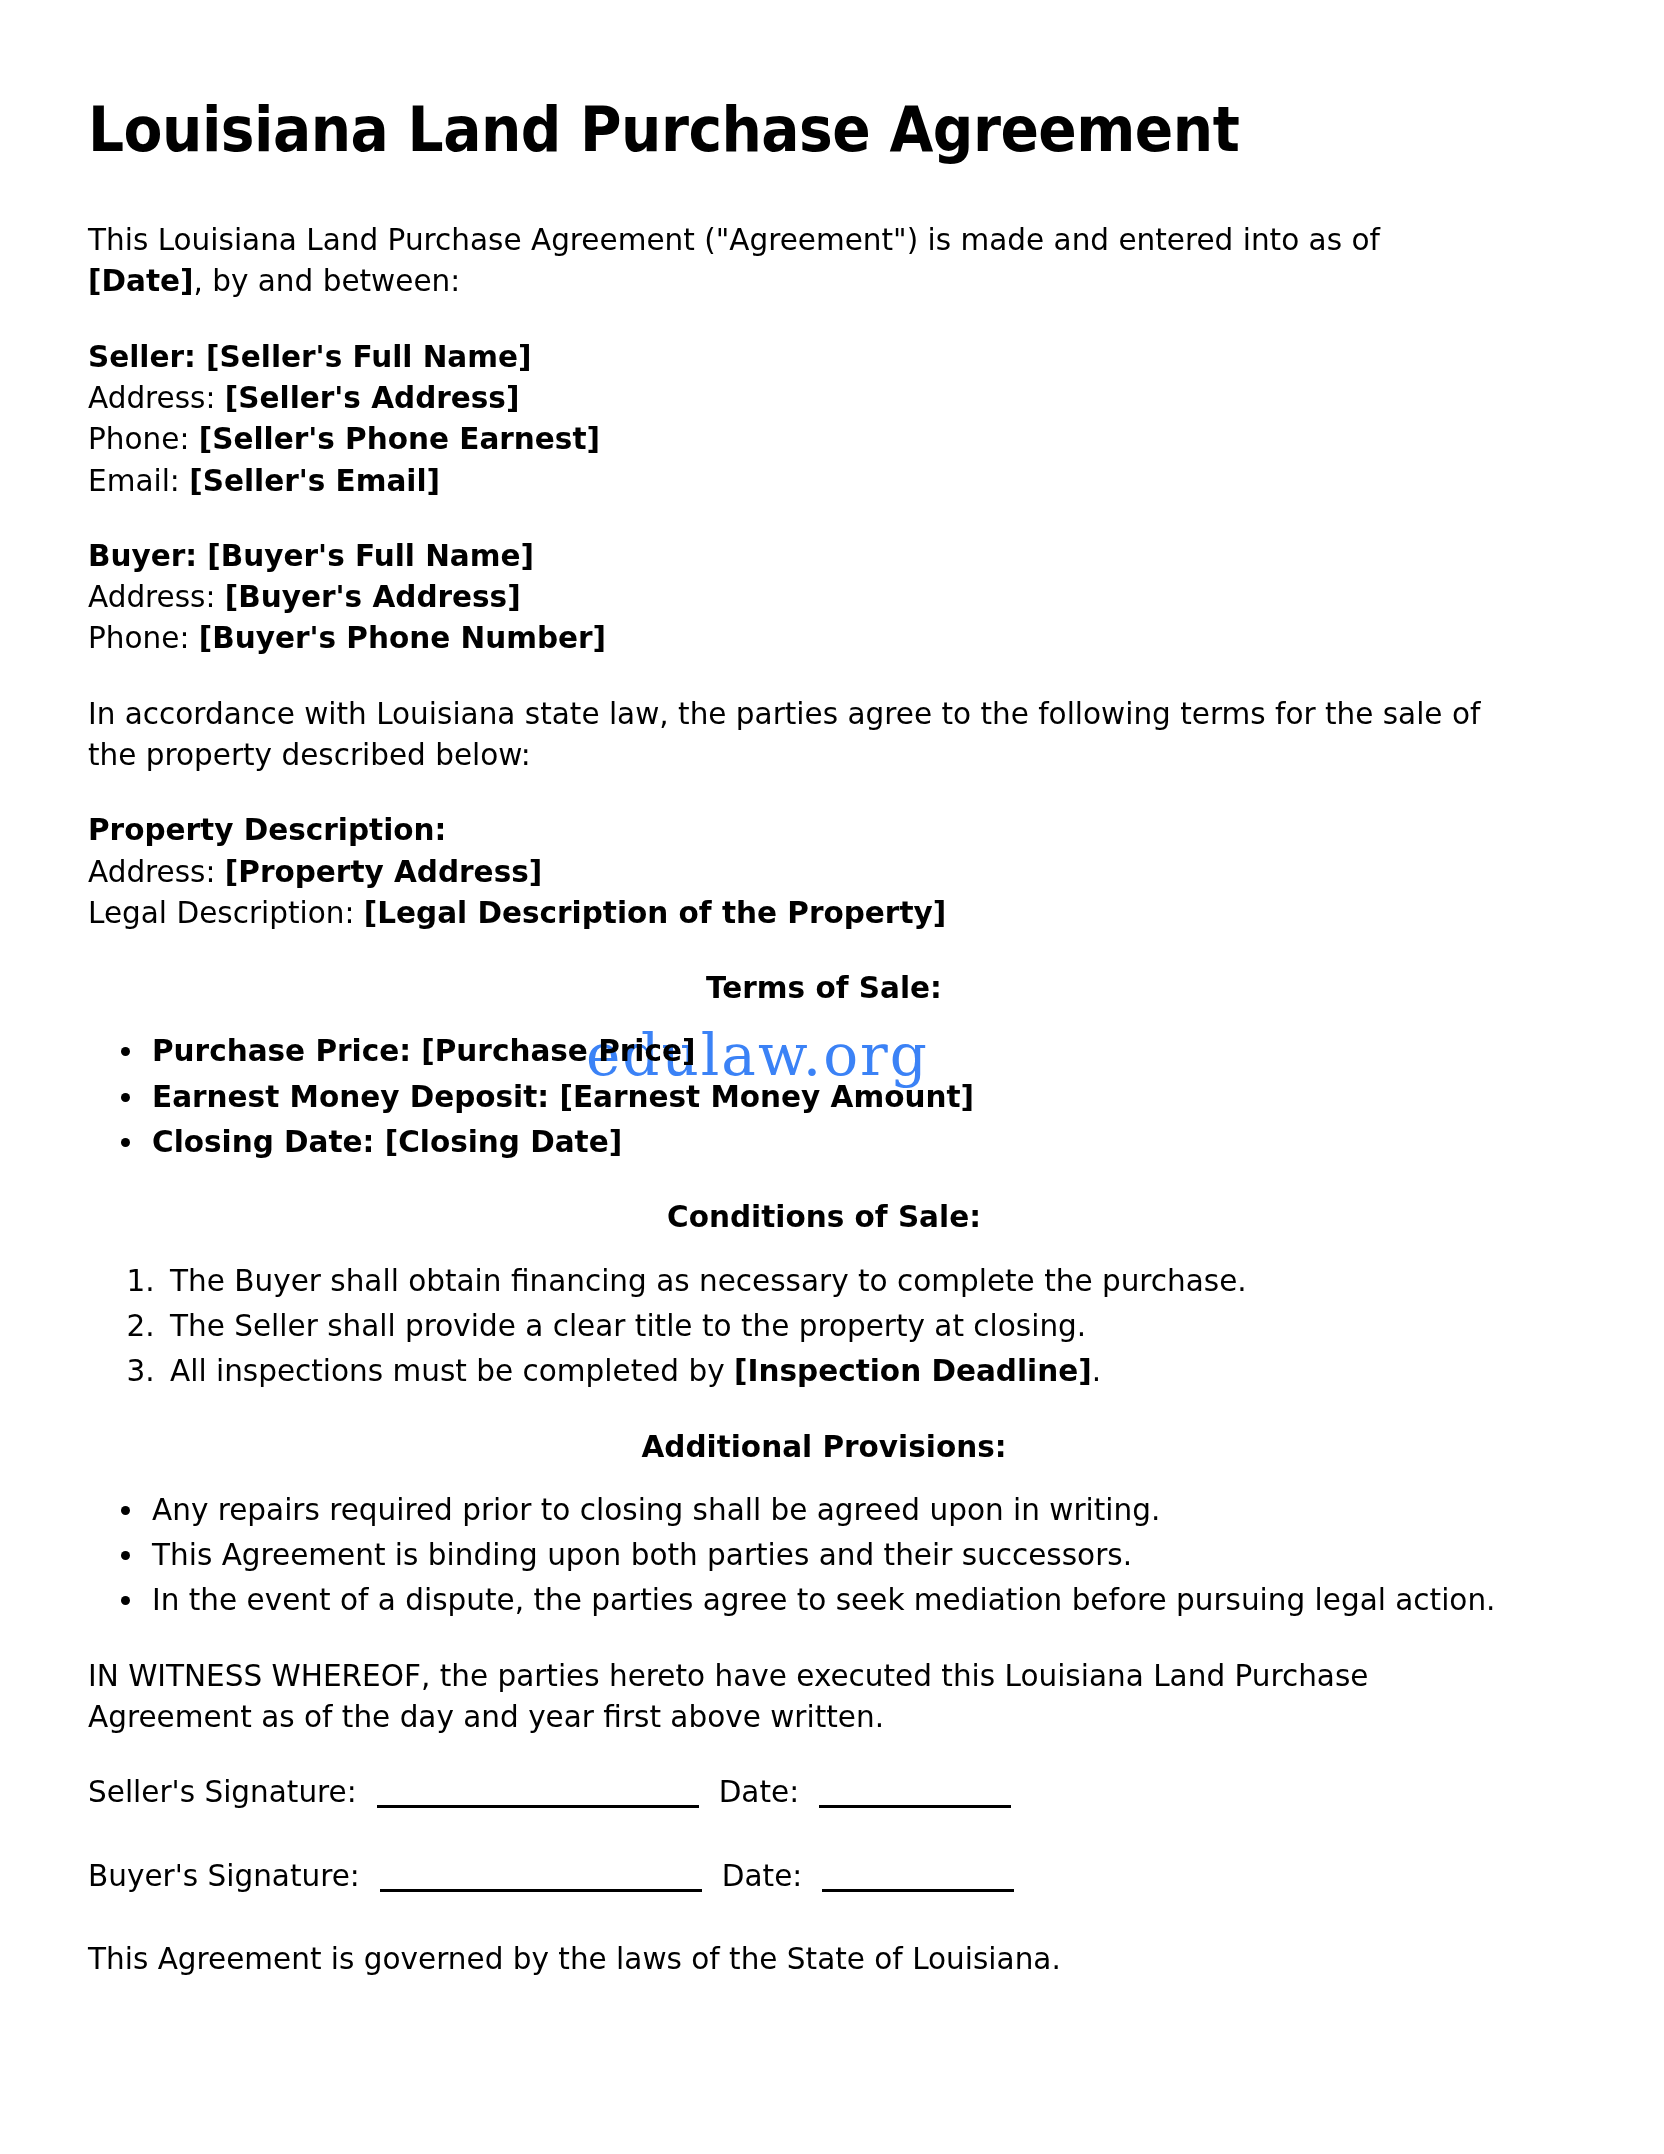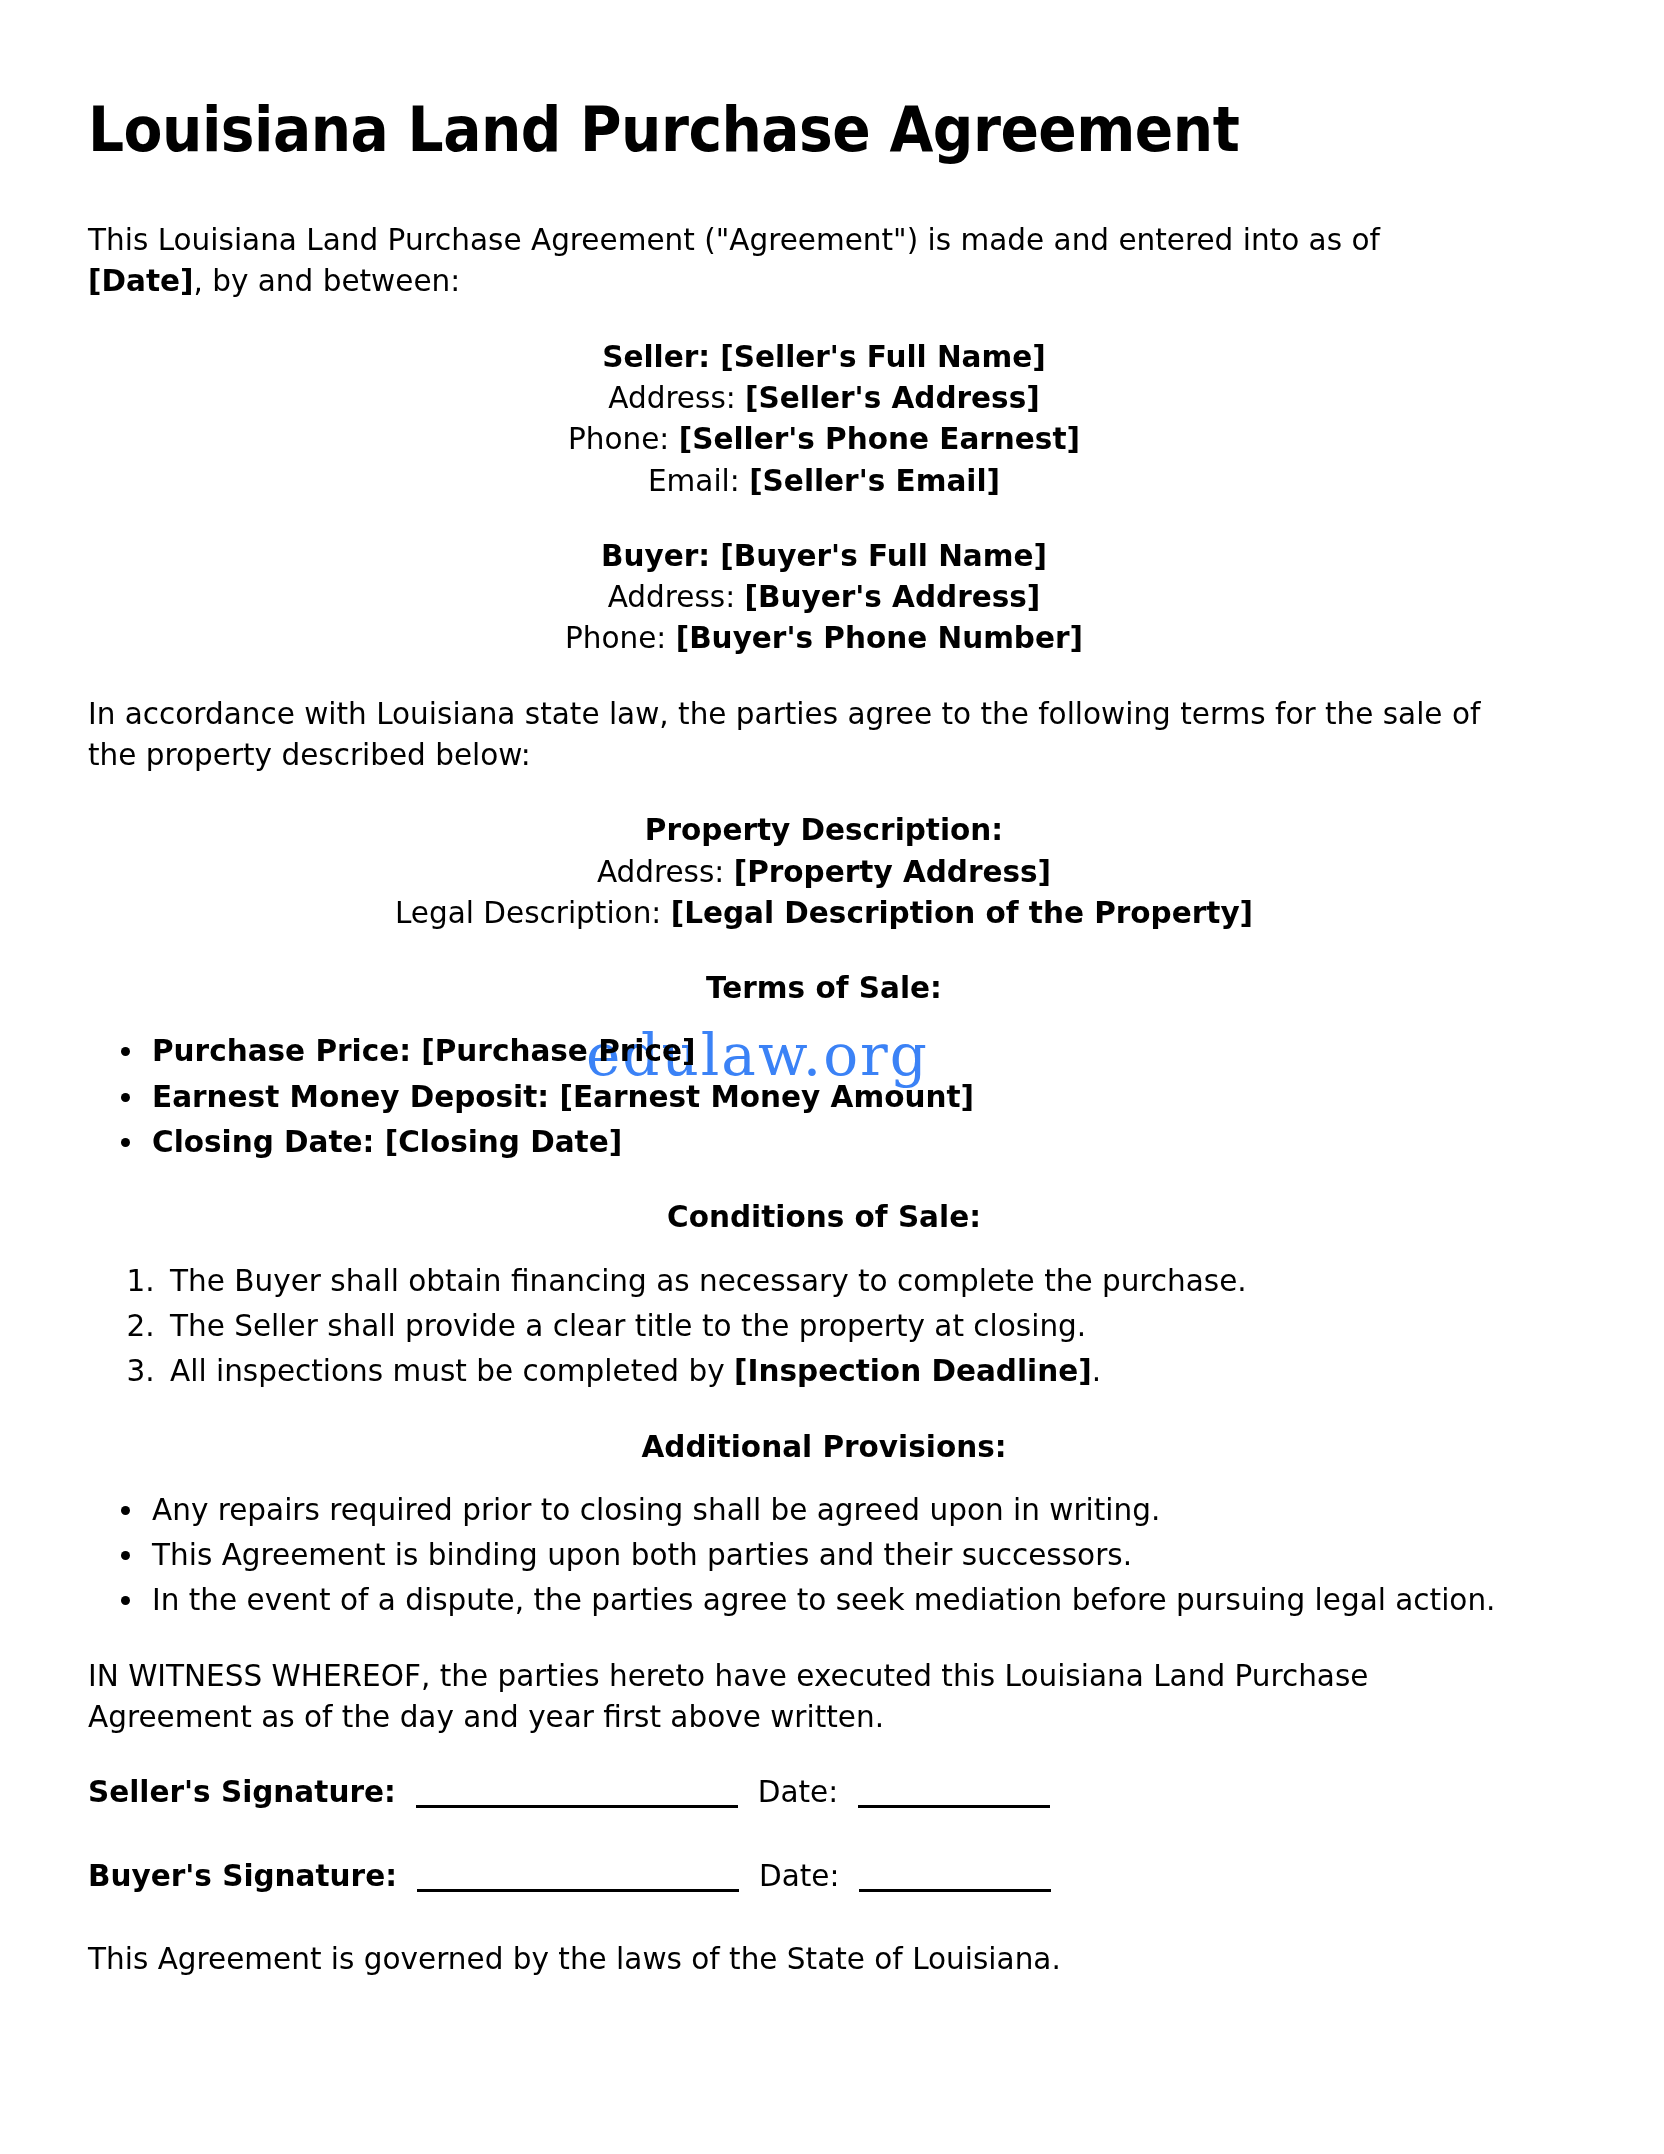--- a/index.html
+++ b/index.html
@@ -50,21 +50,20 @@
   p.para {
     font-size: 29.5px;
     line-height: 1.40;
     margin: 0 0 34px 0;
     max-width: 1400px;
   }
   .block {
     font-size: 29.5px;
     line-height: 1.40;
     margin: 0 0 34px 0;
-    text-align: center;
   }
   .block .line { display: block; }
   b, .b { font-weight: bold; }
 
   h3.section-head {
     font-size: 29.5px;
     font-weight: bold;
     margin: 0 0 2px 0;
     line-height: 1.40;
     text-align: center;
@@ -84,21 +83,21 @@
     max-width: 1350px;
   }
   ul.bullets.bold li { font-weight: bold; }
 
   .sig-row {
     font-size: 29.5px;
     line-height: 1.40;
     margin: 0 0 42px 0;
     white-space: nowrap;
   }
-  .sig-label { font-weight: bold; }
+  .sig-label { font-weight: normal; }
   .sig-rule {
     display: inline-block;
     border-bottom: 3px solid #000;
     vertical-align: -6px;
   }
   .sig-rule.long  { width: 322px; }
   .sig-rule.short { width: 192px; }
   .sig-gap { display: inline-block; width: 20px; }
   .date-label { font-weight: normal; }
 

